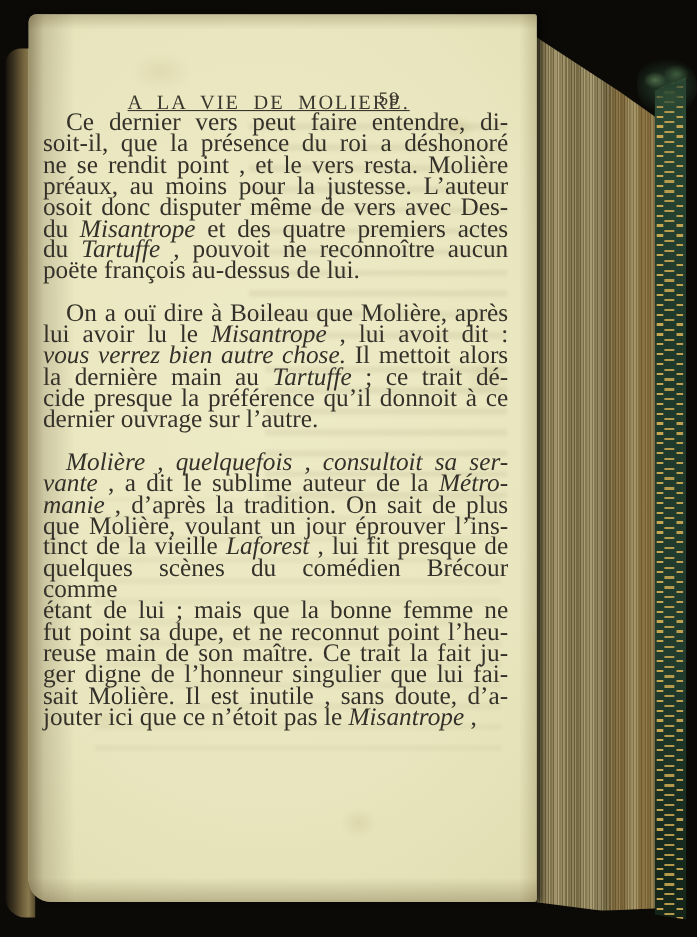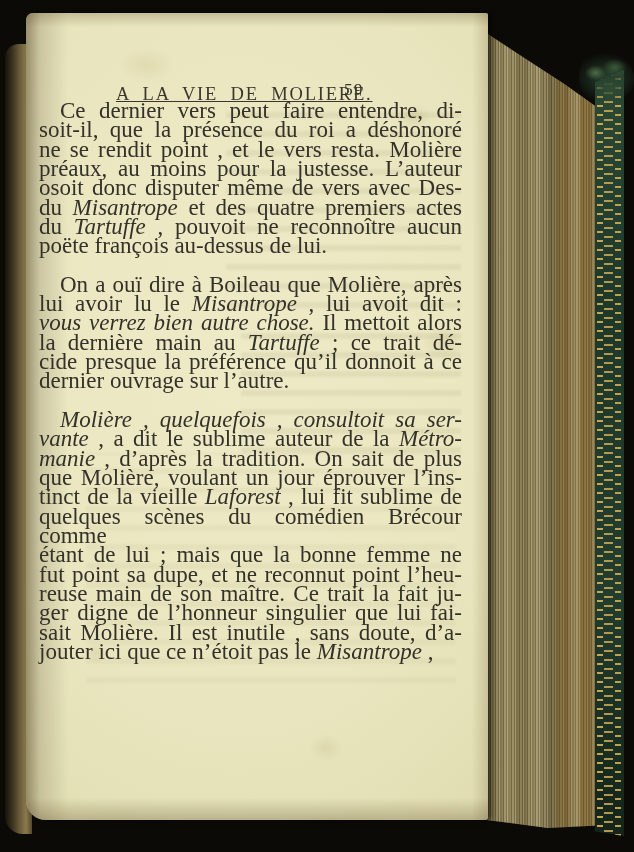--- a/index.html
+++ b/index.html
@@ -145,21 +145,21 @@
           <div class="line"><span class="it">vous verrez bien autre chose.</span><span> Il mettoit alors</span></div>
           <div class="line"><span>la dernière main au </span><span class="it">Tartuffe</span><span> ; ce trait dé-</span></div>
           <div class="line"><span>cide presque la préférence qu’il donnoit à ce</span></div>
           <div class="line last"><span>dernier ouvrage sur l’autre.</span></div>
         </div>
         <div class="para">
           <div class="line first"><span class="it">Molière , quelquefois , consultoit sa ser-</span></div>
           <div class="line"><span class="it">vante</span><span> , a dit le sublime auteur de la </span><span class="it">Métro-</span></div>
           <div class="line"><span class="it">manie</span><span> , d’après la tradition. On sait de plus</span></div>
           <div class="line"><span>que Molière, voulant un jour éprouver l’ins-</span></div>
-          <div class="line"><span>tinct de la vieille </span><span class="it">Laforest</span><span> , lui fit sublime de</span></div>
+          <div class="line"><span>tinct de la vieille </span><span class="it">Laforest</span><span> , lui fit presque de</span></div>
           <div class="line"><span>quelques scènes du comédien Brécour comme</span></div>
           <div class="line"><span>étant de lui ; mais que la bonne femme ne</span></div>
           <div class="line"><span>fut point sa dupe, et ne reconnut point l’heu-</span></div>
           <div class="line"><span>reuse main de son maître. Ce trait la fait ju-</span></div>
           <div class="line"><span>ger digne de l’honneur singulier que lui fai-</span></div>
           <div class="line"><span>sait Molière. Il est inutile , sans doute, d’a-</span></div>
           <div class="line last"><span>jouter ici que ce n’étoit pas le </span><span class="it">Misantrope</span><span> ,</span></div>
         </div>
       </div>
   </div>

